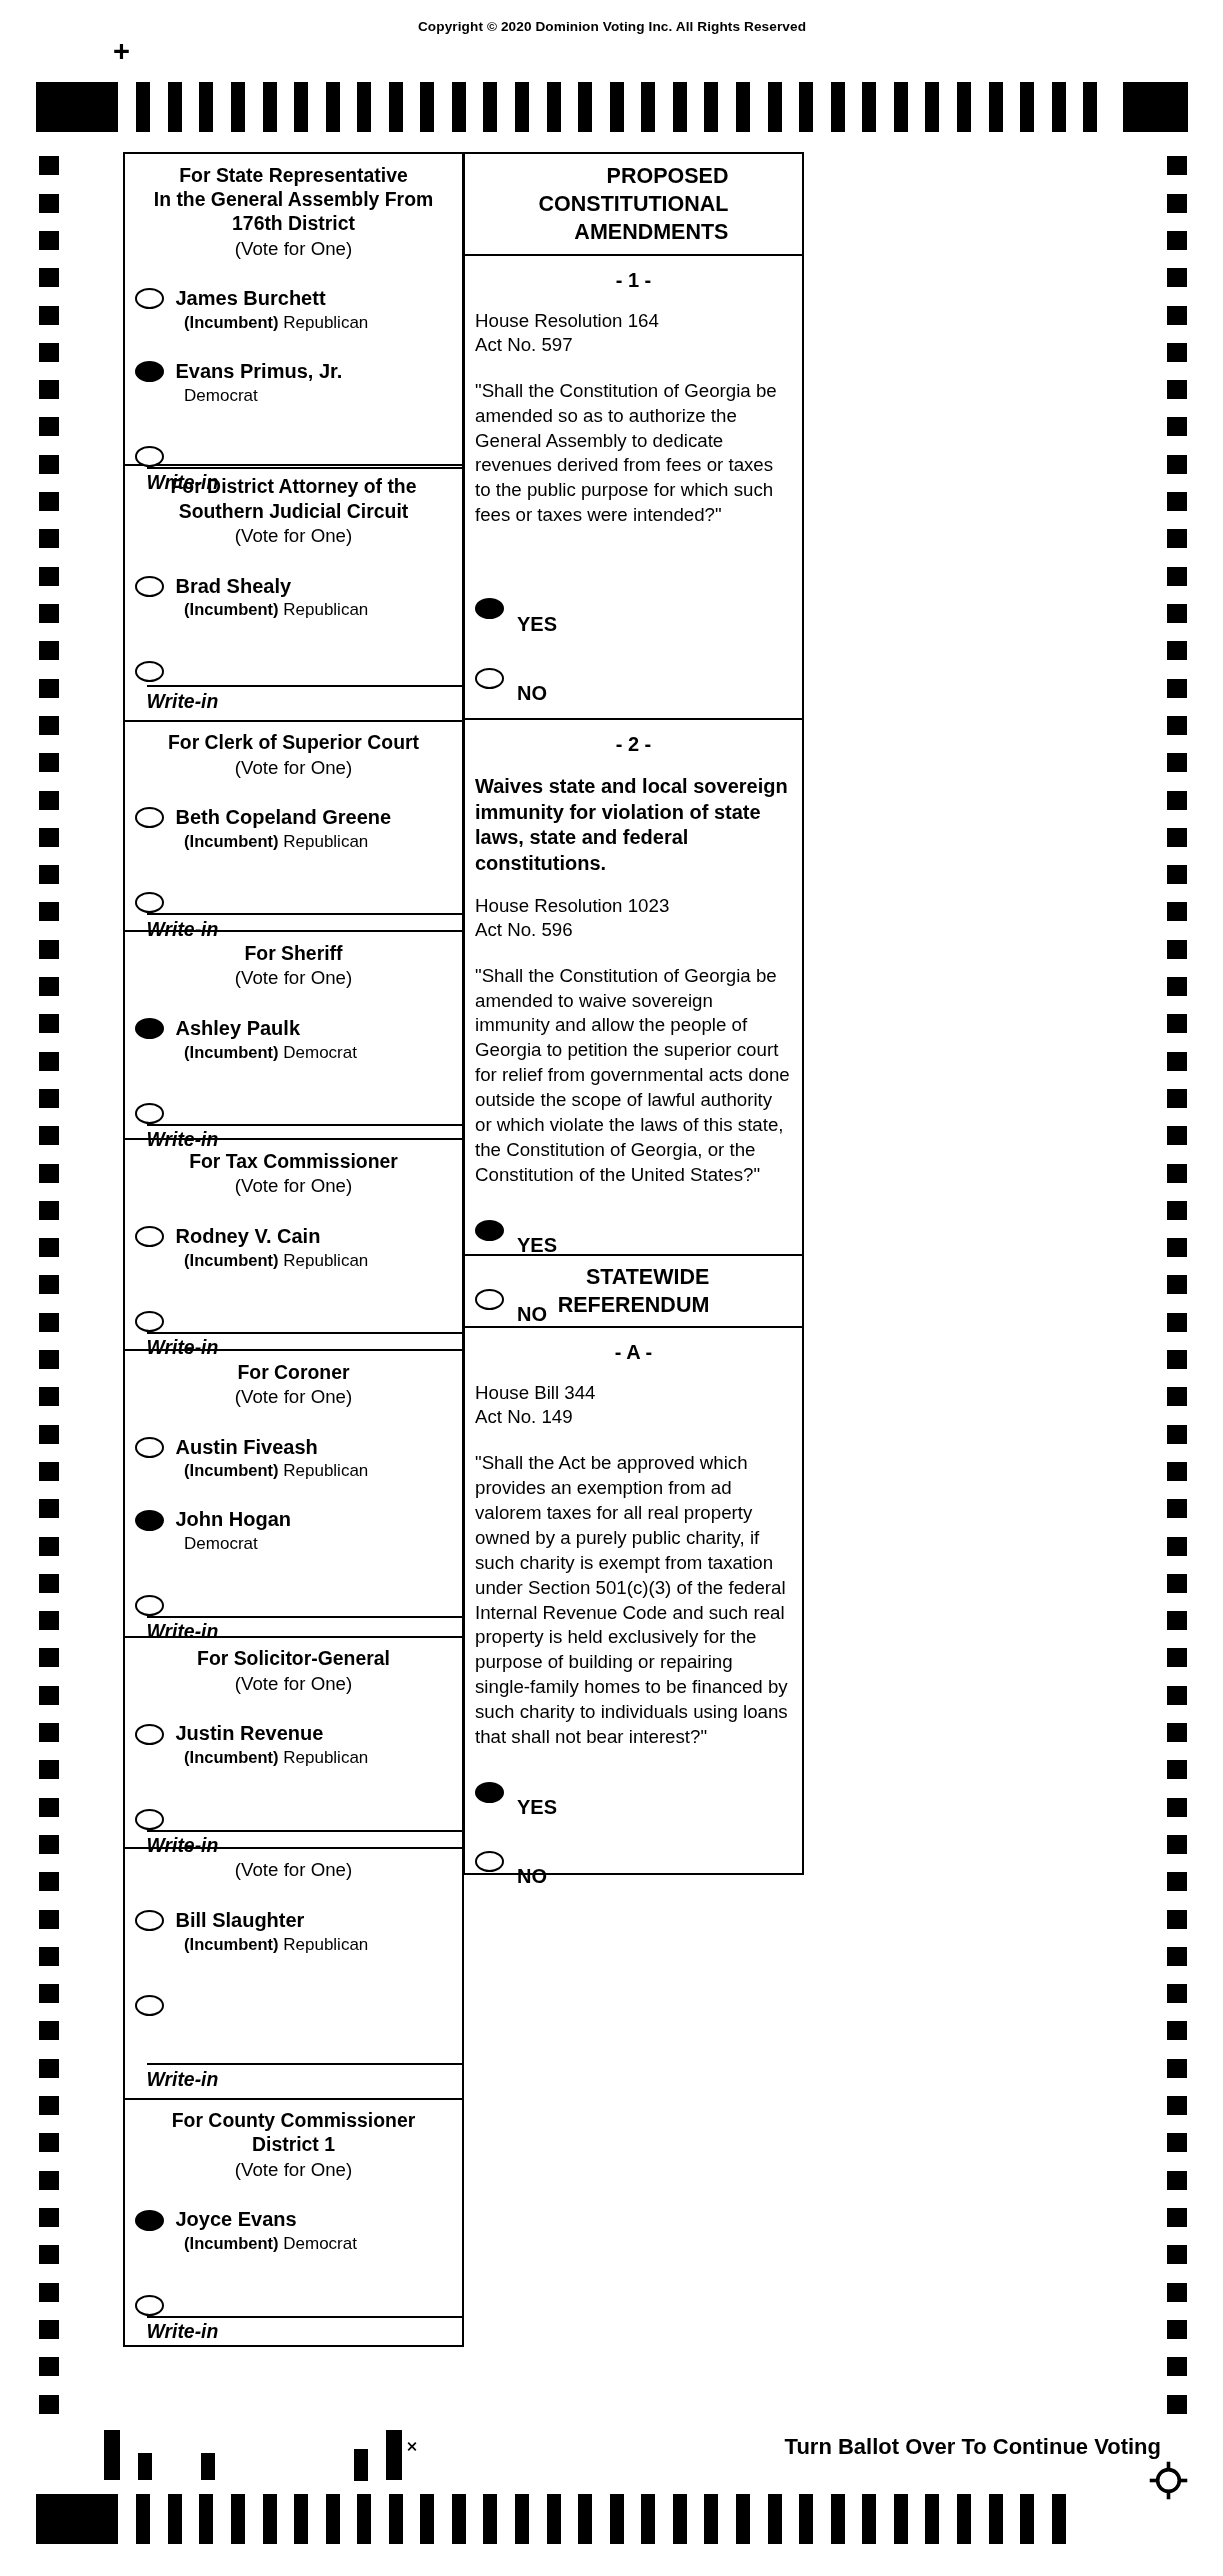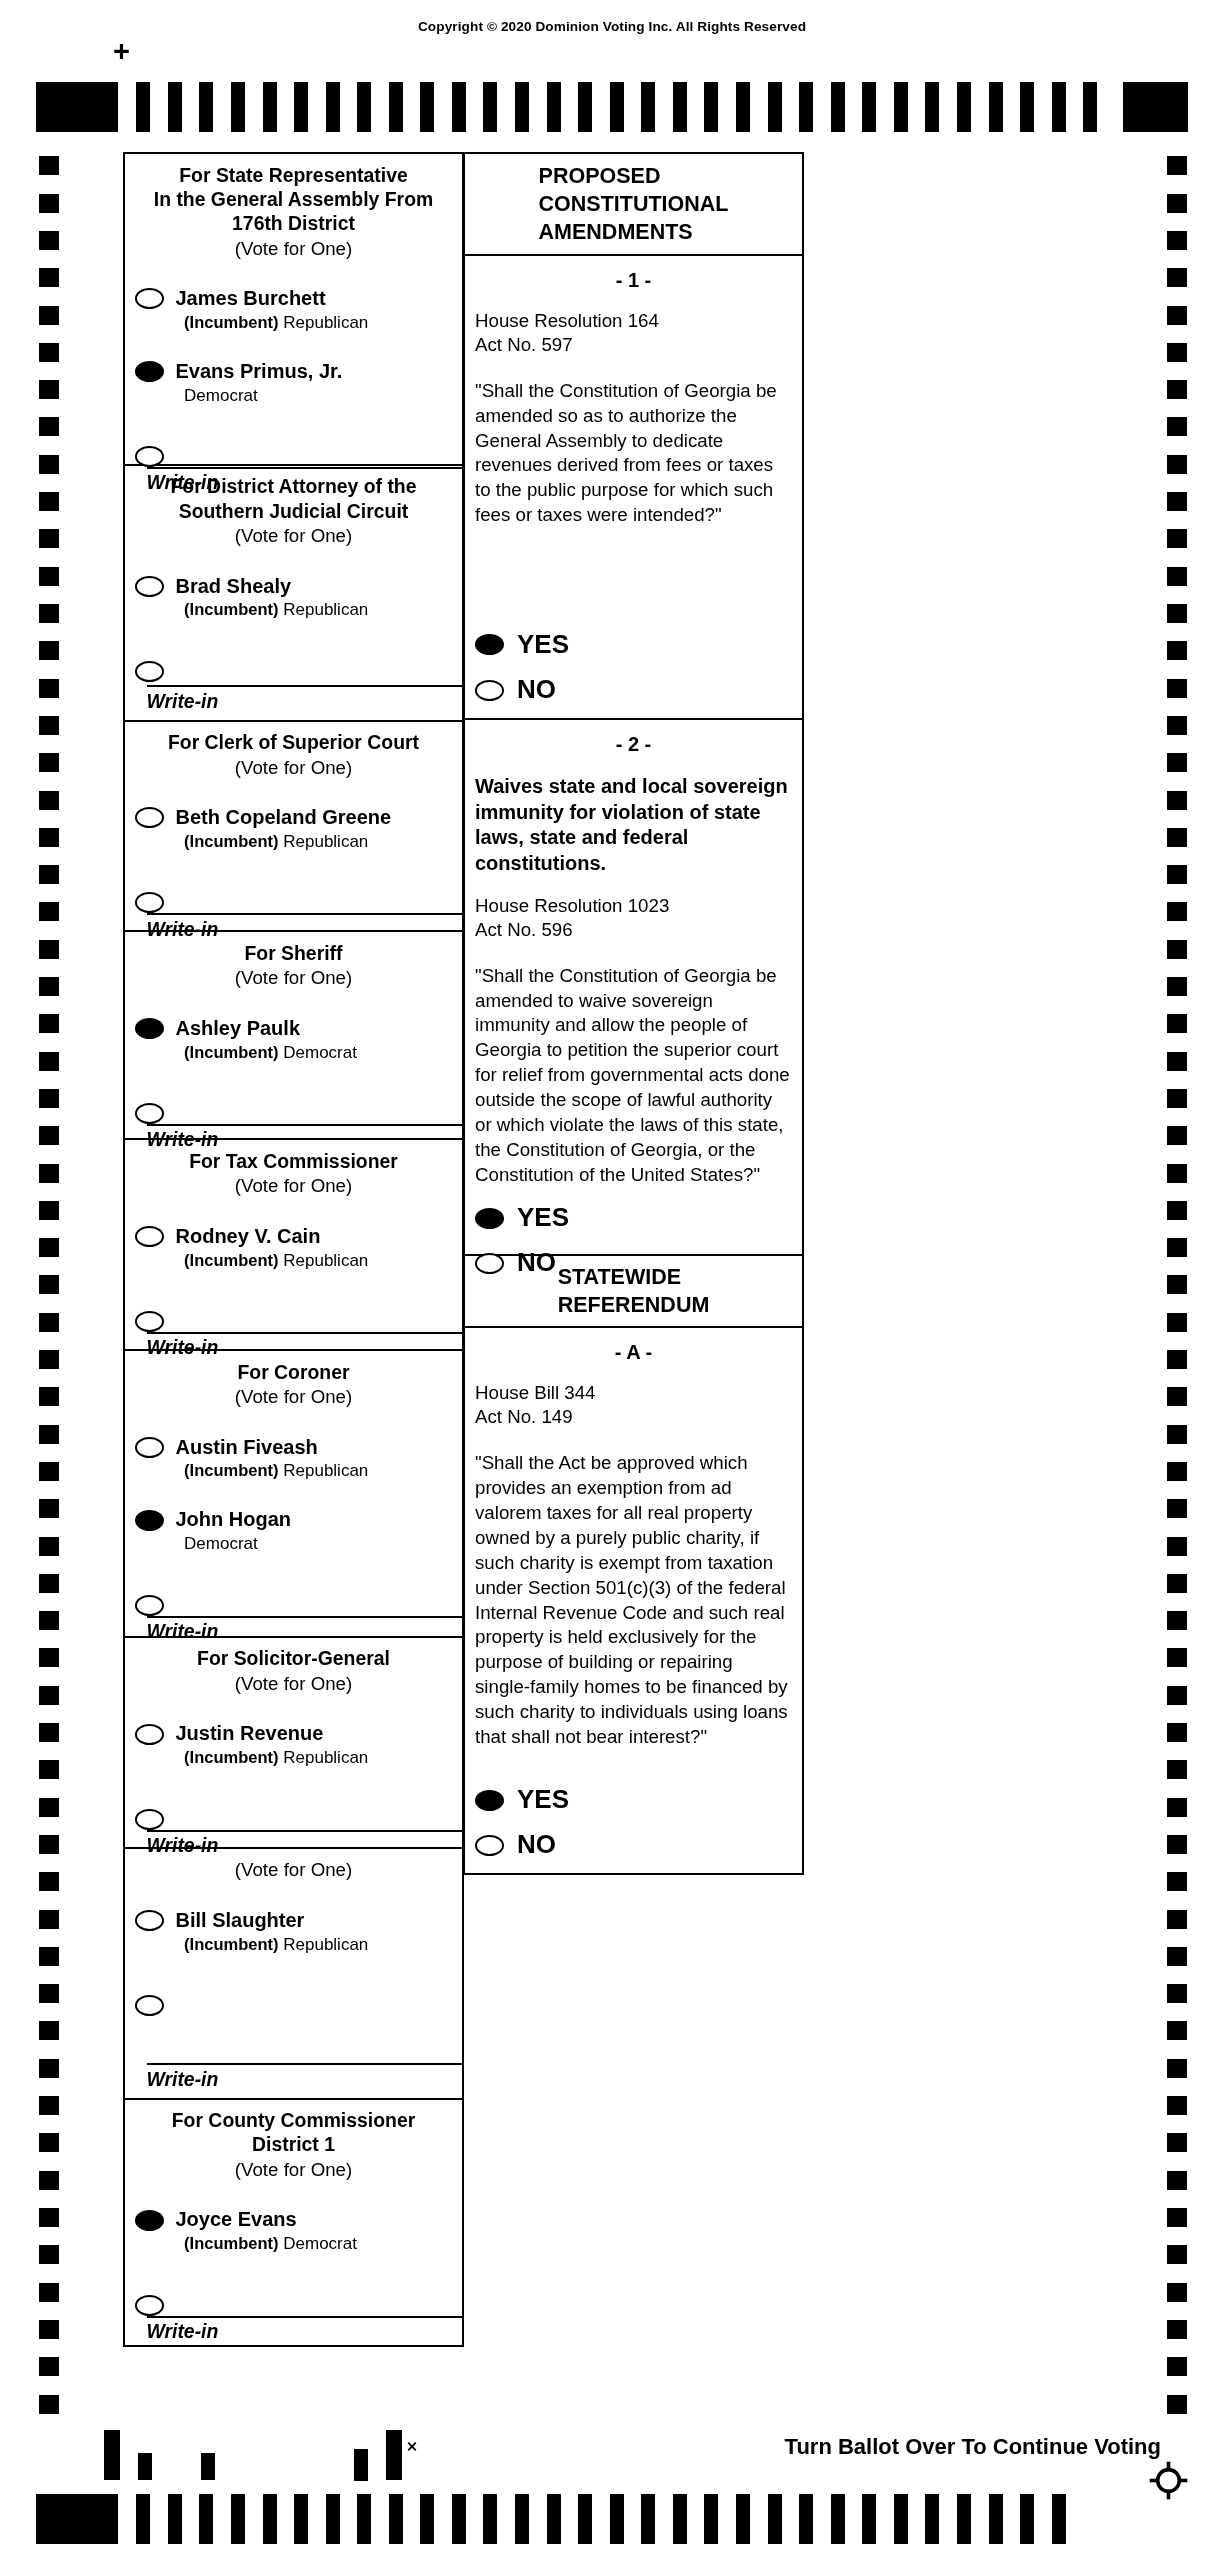--- a/index.html
+++ b/index.html
@@ -31,29 +31,29 @@
           border:2.2px solid #000;border-radius:50%;flex-shrink:0;margin-top:1.4px;background:#fff;}
   .bubble.filled{background:#000;}
   .cinfo{display:flex;flex-direction:column;}
   .cname{font-weight:bold;font-size:20px;line-height:1.15;}
   .cdetail{font-size:17px;padding-left:8.6px;margin-top:2.9px;}
   .cdetail .qual{font-weight:bold;font-size:16.5px;}
   .writein{margin:auto -10px 0 11.5px;border-top:2.2px solid #000;padding-top:2.2px;}
   .writein .wlabel{font-weight:bold;font-size:19.4px;font-style:italic;}
 
   
-  .sec-header{justify-content:center;align-items:center;text-align:left;
+  .sec-header{justify-content:center;align-items:center;text-align:right;
               font-size:21.5px;font-weight:bold;line-height:1.3;white-space:pre-line;padding:7.2px 10px;}
   .mnum{text-align:center;font-size:20px;font-weight:bold;margin-top:4.3px;}
   .msummary{font-size:20px;font-weight:bold;line-height:1.28;margin-top:18.7px;}
   .mref{font-size:18.7px;line-height:1.3;margin-top:17px;white-space:pre-line;}
   .mquestion{font-size:18.7px;line-height:1.33;margin-top:21.5px;}
   .choices{margin-top:auto;padding-bottom:5.7px;}
   .choice{display:flex;gap:13px;align-items:center;margin-top:14.3px;}
-  .choice .clabel{font-weight:bold;font-size:26px;}
+  .choice .clabel{font-weight:bold;font-size:20px;margin-top:32px;}
 
   
   .footer-instruction{position:absolute;top:2434px;right:63px;
                       font-size:22px;font-weight:bold;}
   .code-marks .cbar{position:absolute;background:#000;}
   .code-tick{position:absolute;font-size:14.3px;font-weight:bold;line-height:1;}
   .crosshair{position:absolute;left:1149px;top:2461px;}
 </style>
 </head>
 <body>

